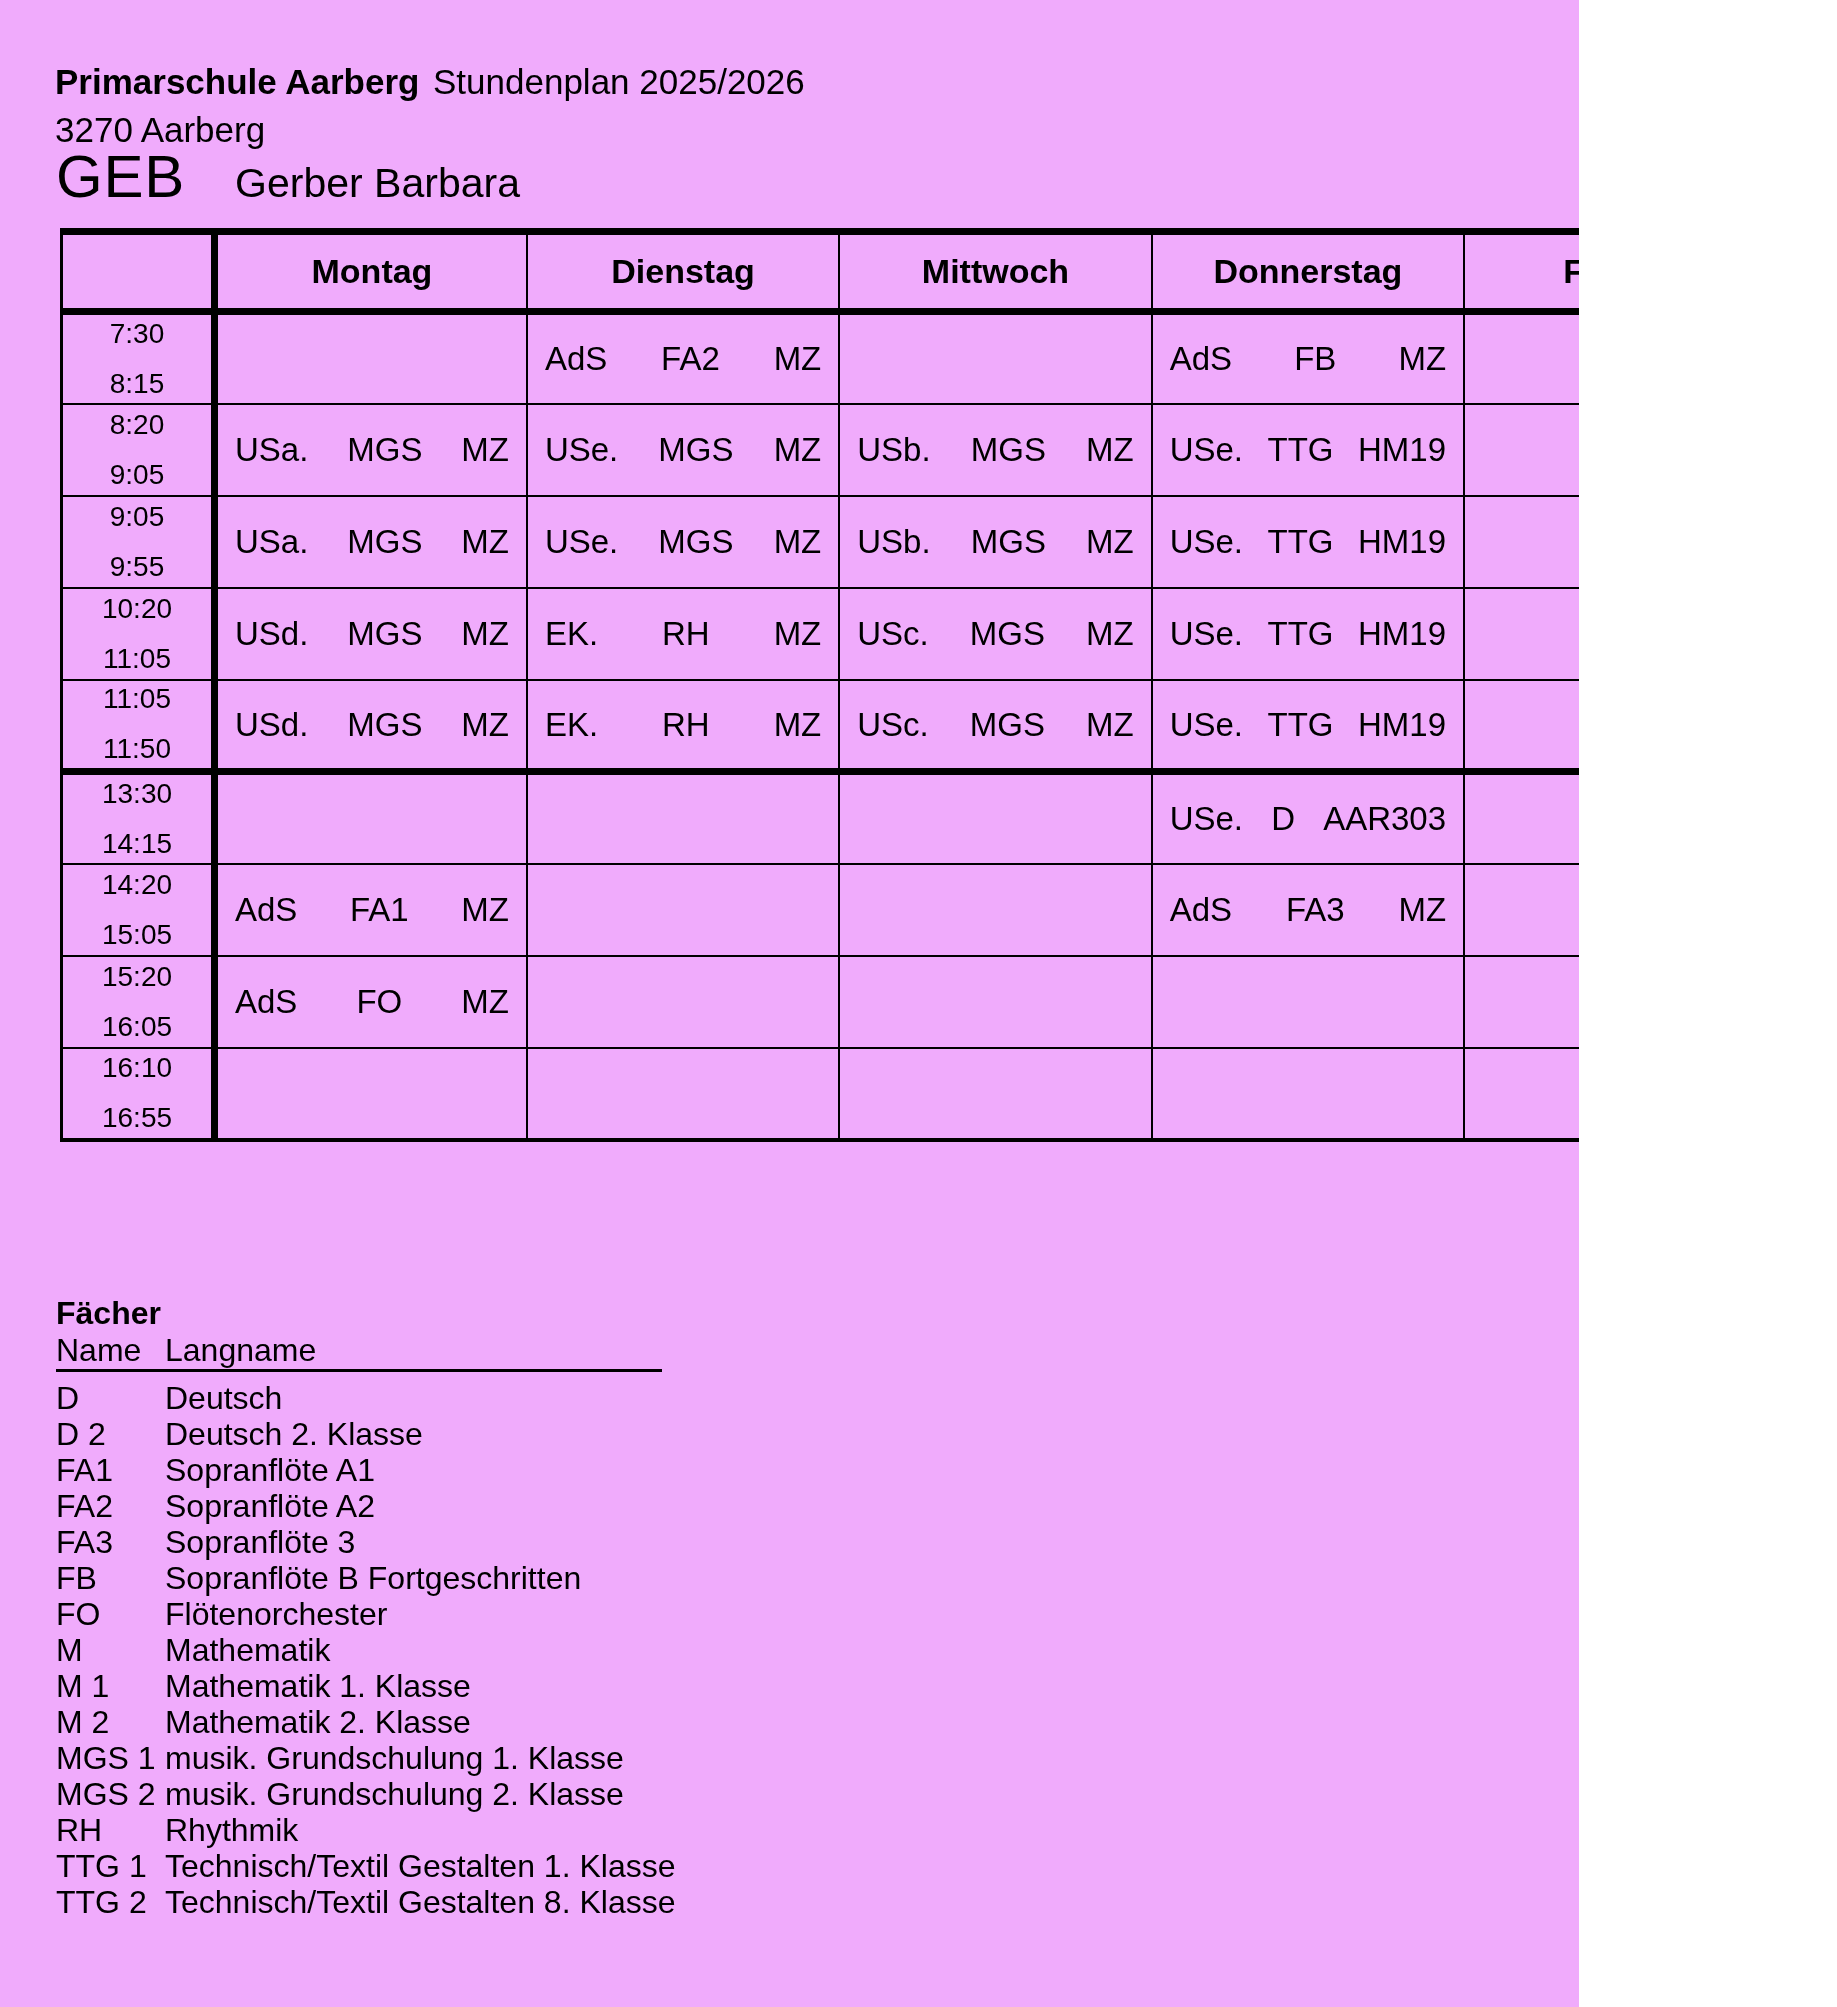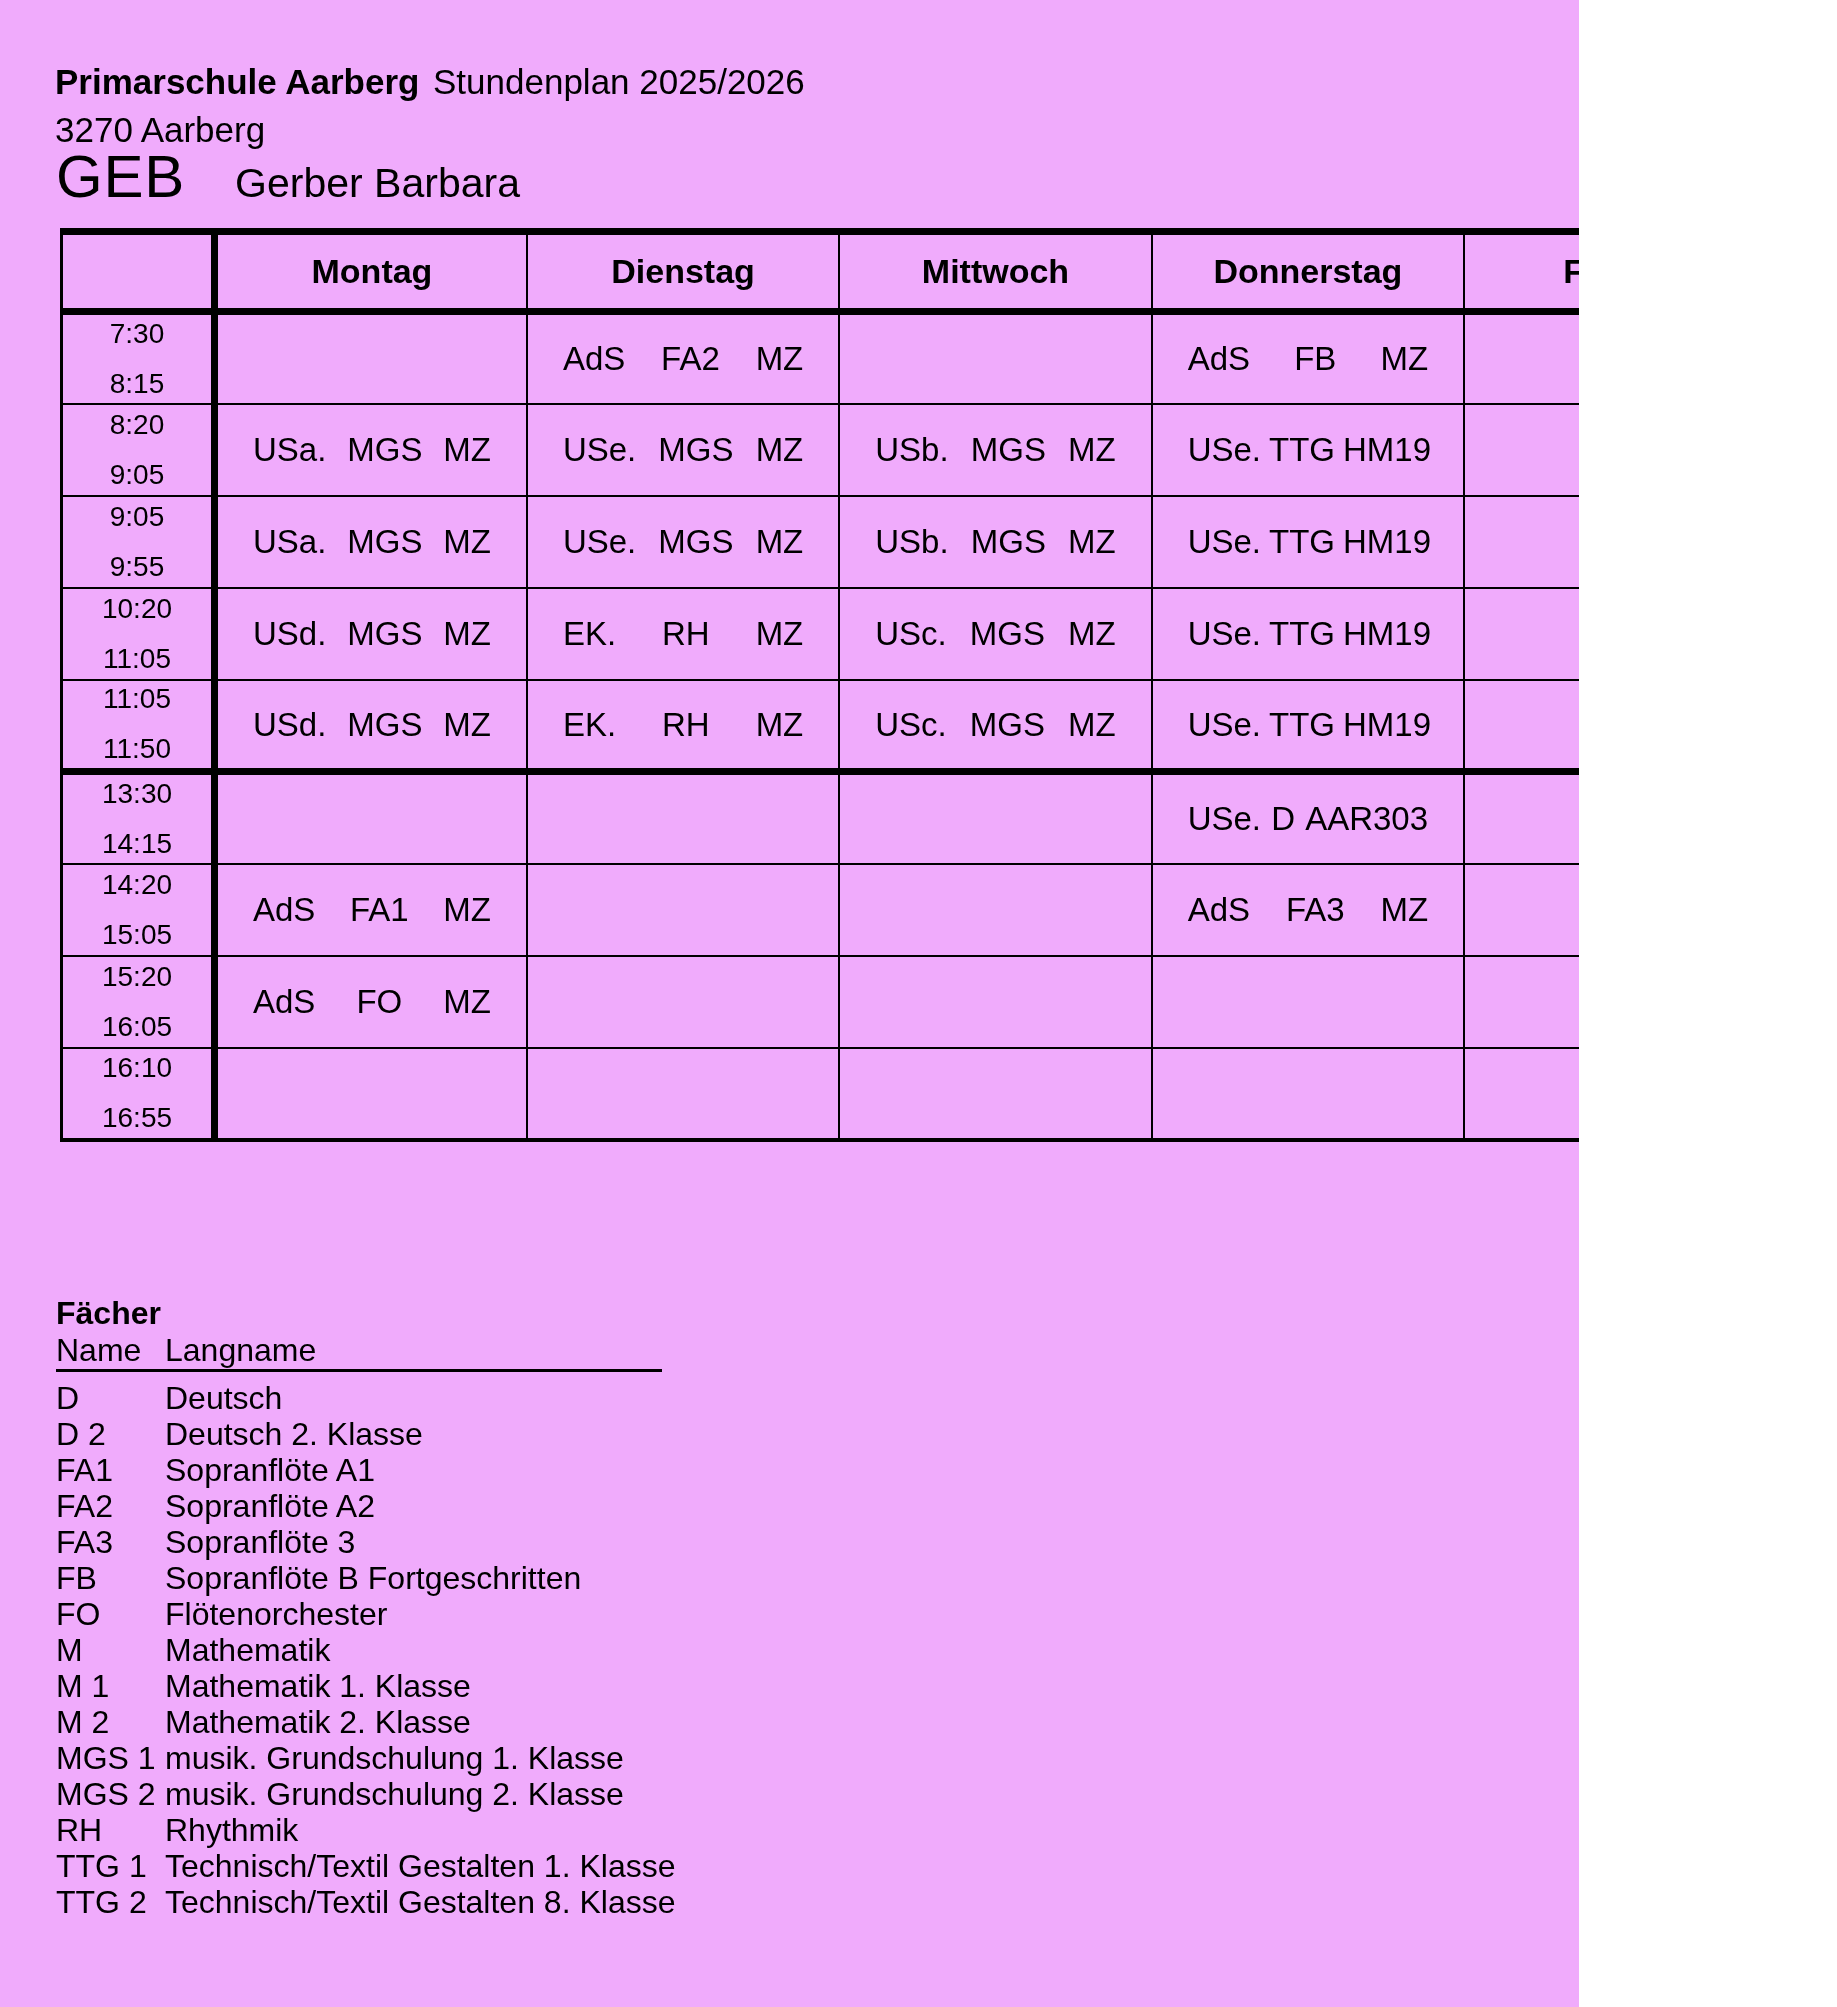--- a/index.html
+++ b/index.html
@@ -83,21 +83,21 @@
     gap: 22px;
     height: 100%;
     font-size: 28px;
     line-height: 1.0;
   }
   .lesson {
     display: flex;
     align-items: center;
     justify-content: space-between;
     height: 100%;
-    padding: 0 35px;
+    padding: 0 17px;
     font-size: 33px;
     line-height: 1.0;
     white-space: nowrap;
   }
   .lesson .subj {
     flex: 1 1 auto;
     text-align: center;
     padding: 0 8px;
   }
 

